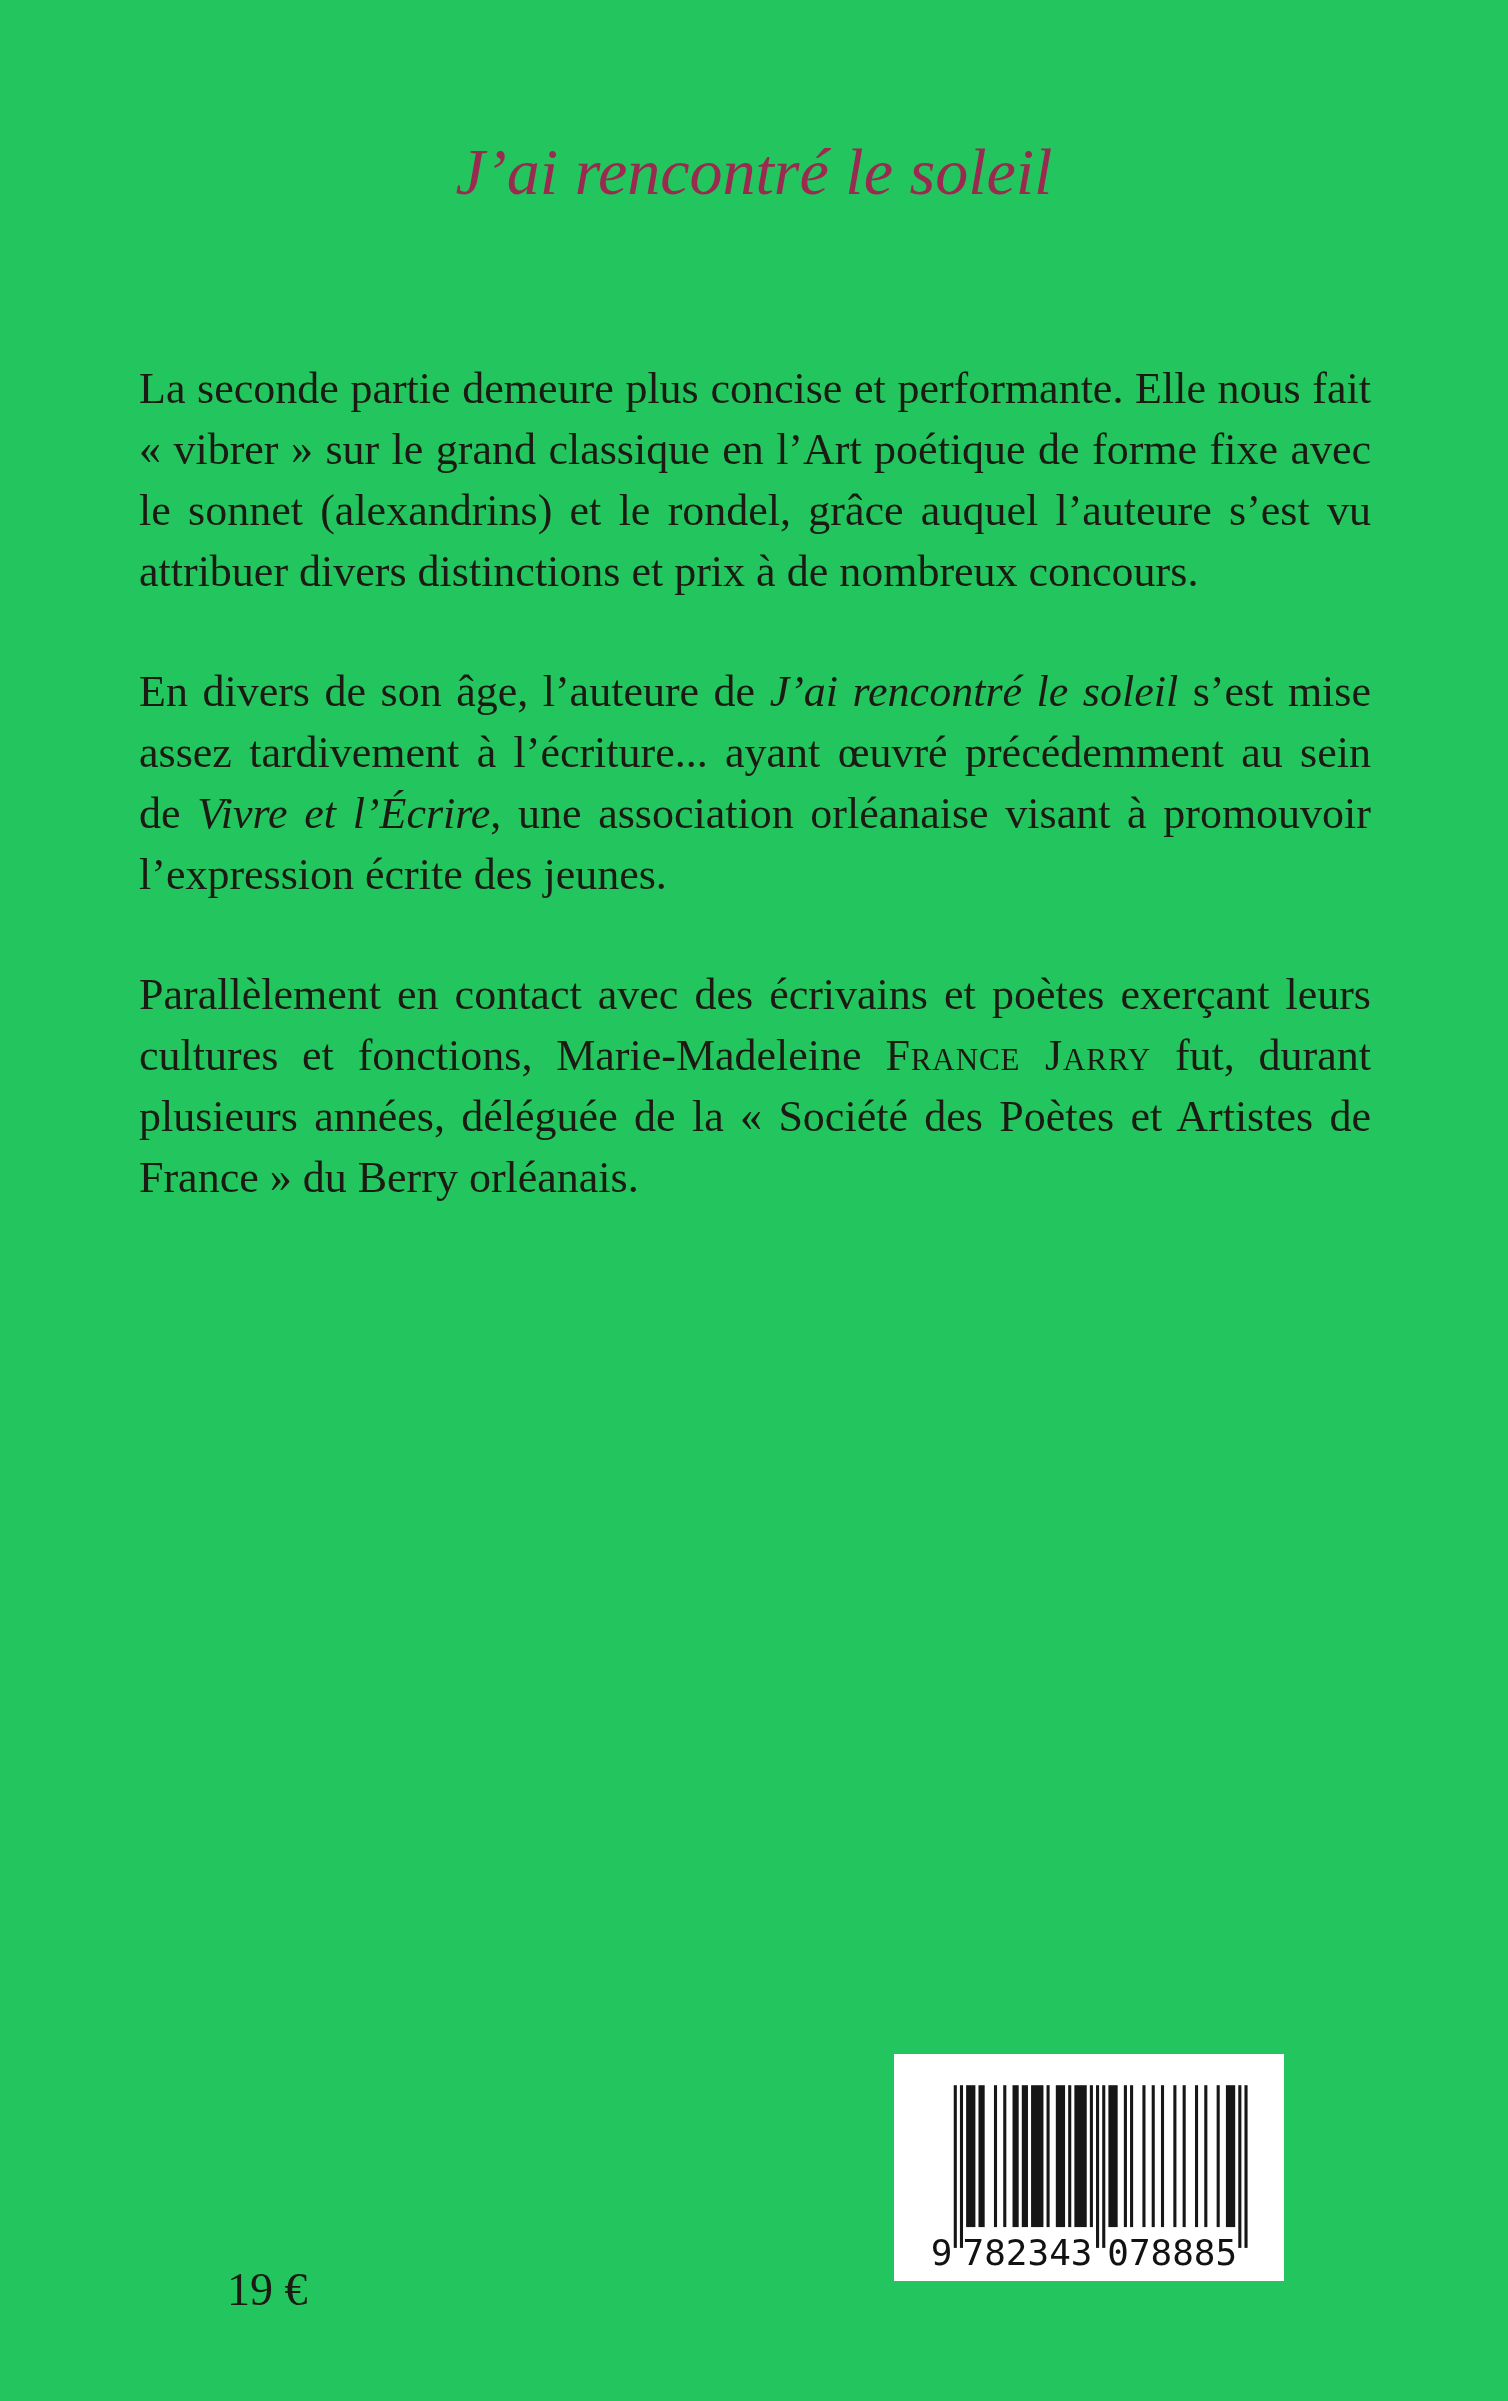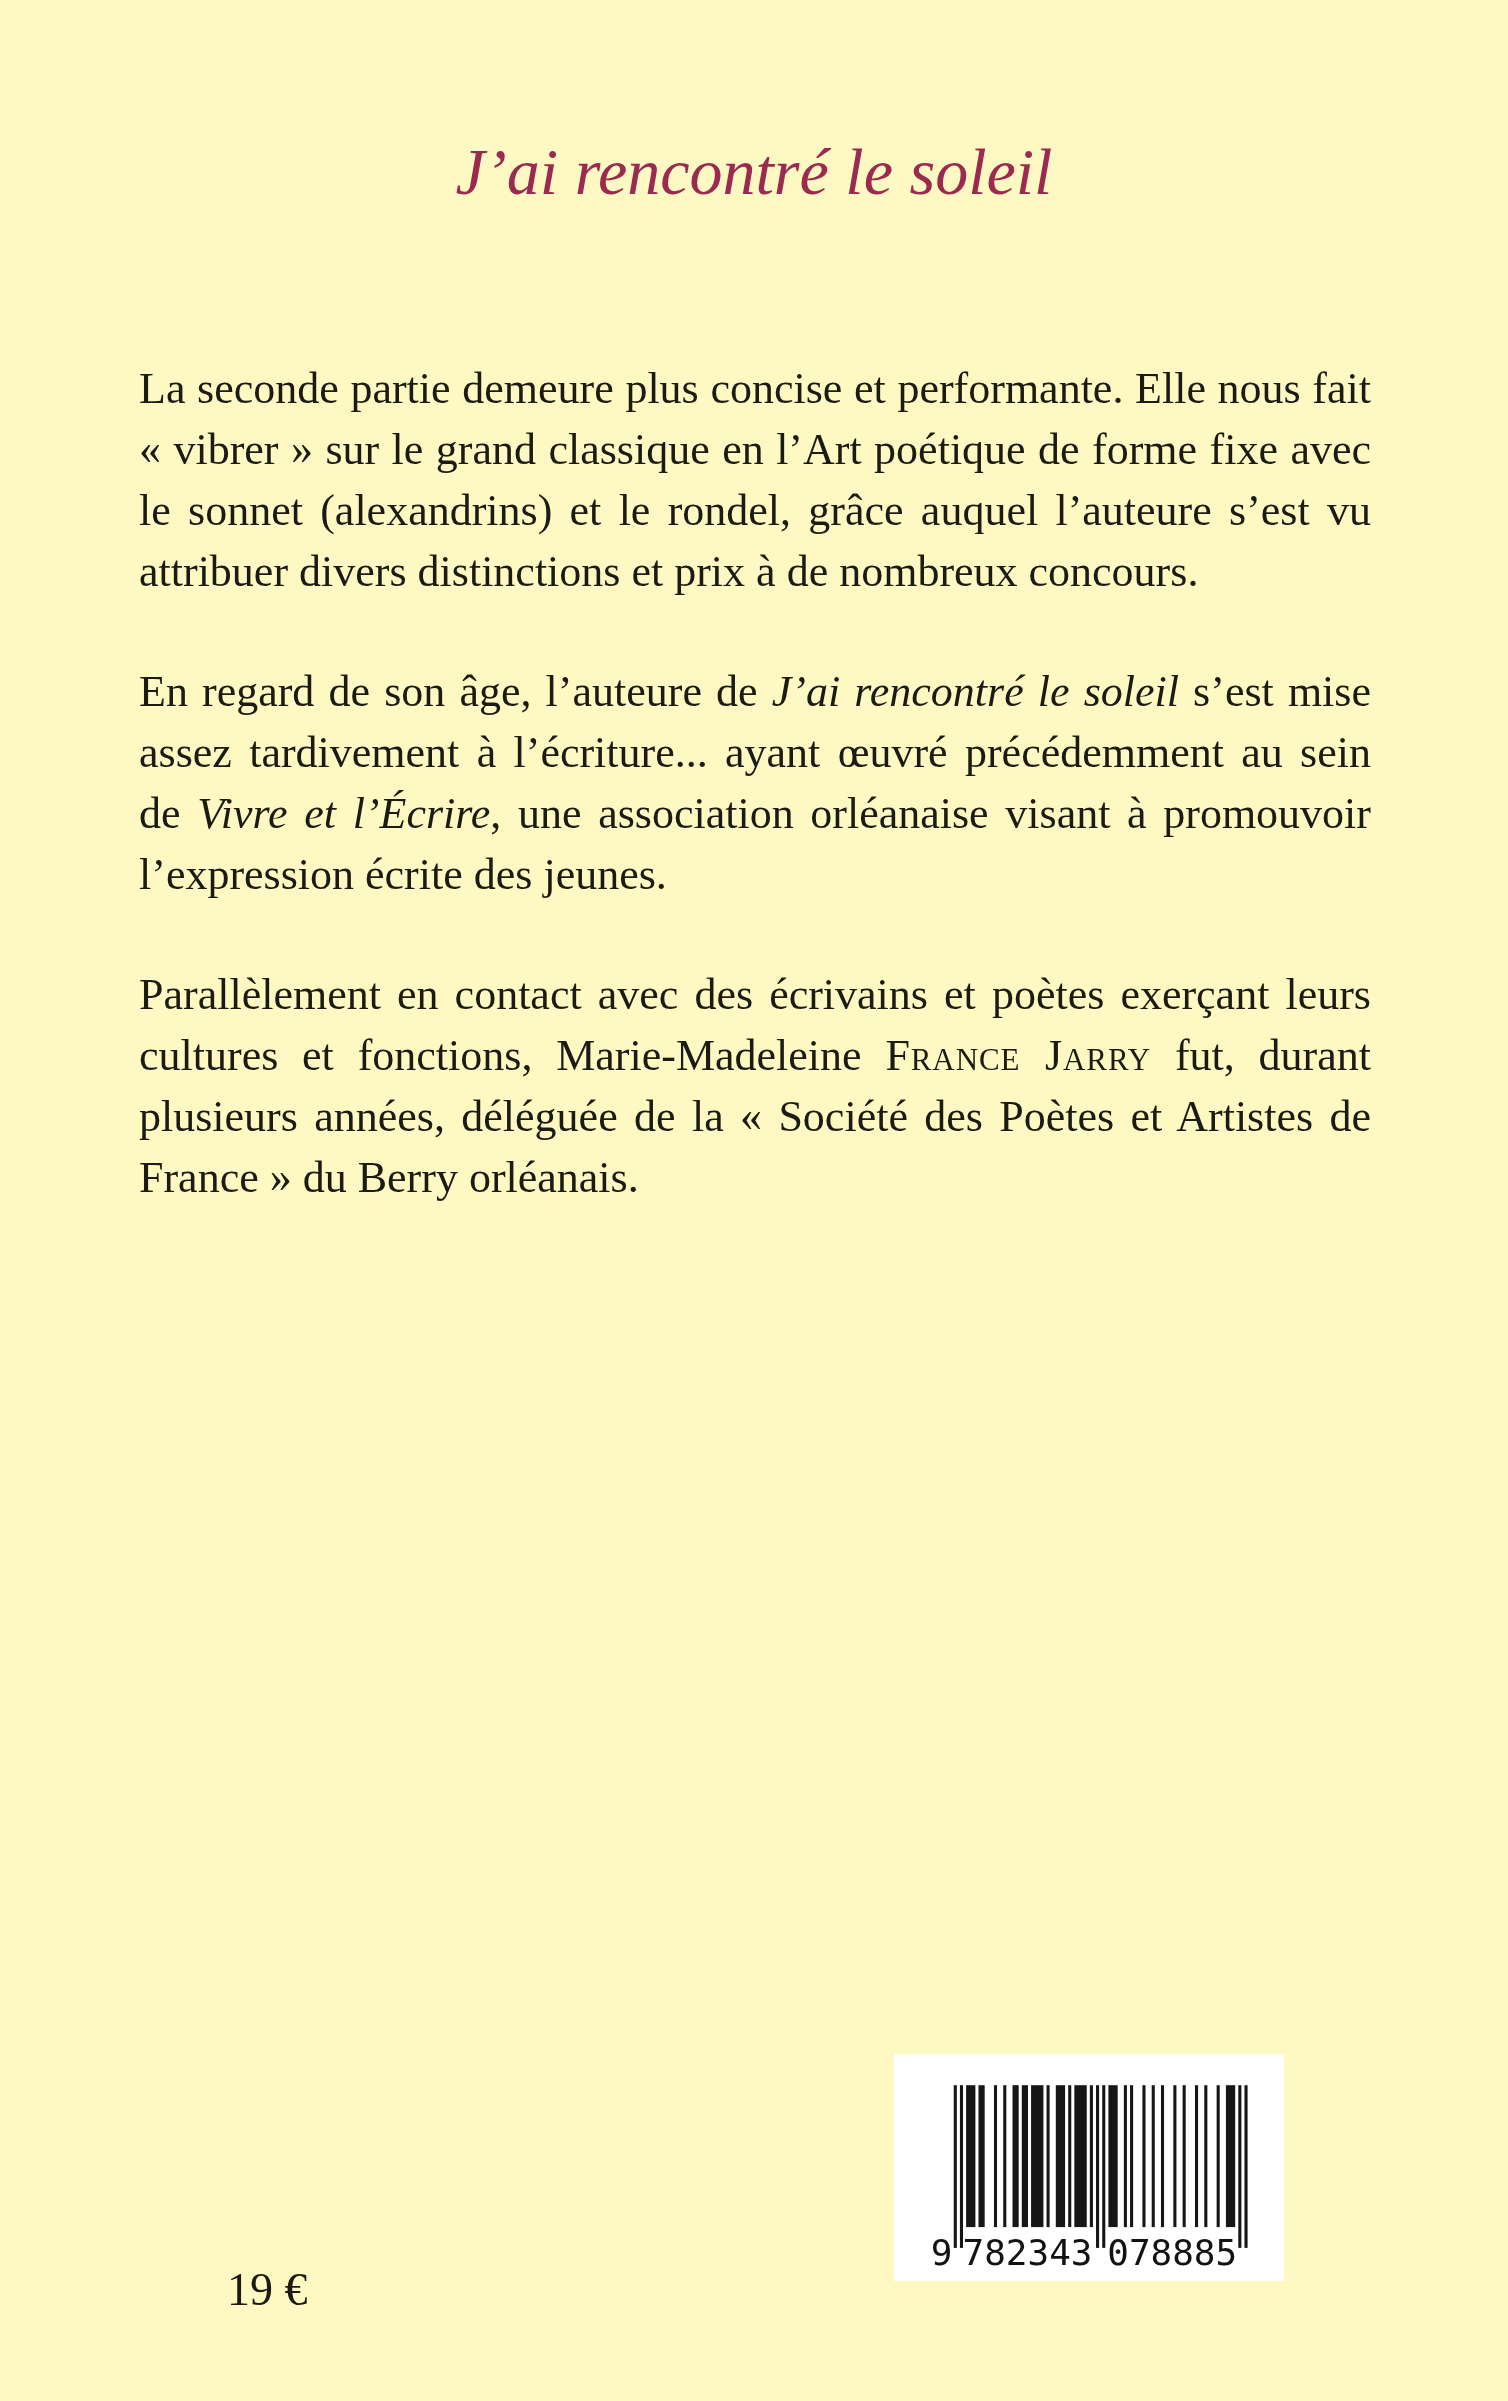--- a/index.html
+++ b/index.html
@@ -4,21 +4,21 @@
 <style>
   html, body {
     margin: 0;
     padding: 0;
     background: #F0EFA6;
   }
   .page {
     position: relative;
     width: 1508px;
     height: 2402px;
-    background: #fef9c3;
+    background: #22c55e;
     font-family: "Liberation Serif", serif;
     color: #1B1B13;
     overflow: hidden;
   }
   .title {
     position: absolute;
     top: 132px;
     left: 0;
     width: 100%;
     text-align: center;
@@ -77,21 +77,21 @@
 </style>
 </head>
 <body>
 
 <div class="page">
 
   <div class="title">J’ai rencontré le soleil</div>
 
   <div class="copy">
       <p><span>La seconde partie demeure plus concise et performante. Elle nous fait « vibrer » sur le grand classique en l’Art poétique de forme fixe avec le sonnet (alexandrins) et le rondel, grâce auquel l’auteure s’est vu attribuer divers distinctions et prix à de nombreux concours.</span></p>
-      <p><span>En regard de son âge, l’auteure de </span><span class="seg-italic">J’ai rencontré le soleil</span><span> s’est mise assez tardivement à l’écriture... ayant œuvré précédemment au sein de </span><span class="seg-italic">Vivre et l’Écrire</span><span>, une association orléanaise visant à promouvoir l’expression écrite des jeunes.</span></p>
+      <p><span>En divers de son âge, l’auteure de </span><span class="seg-italic">J’ai rencontré le soleil</span><span> s’est mise assez tardivement à l’écriture... ayant œuvré précédemment au sein de </span><span class="seg-italic">Vivre et l’Écrire</span><span>, une association orléanaise visant à promouvoir l’expression écrite des jeunes.</span></p>
       <p><span>Parallèlement en contact avec des écrivains et poètes exerçant leurs cultures et fonctions, Marie-Madeleine </span><span class="seg-smallcaps">France Jarry</span><span> fut, durant plusieurs années, déléguée de la « Société des Poètes et Artistes de France » du Berry orléanais.</span></p>
     </div>
 
 
   <div class="price">19 €</div>
 
   <div class="barcode-box">
     <svg width="390" height="227" viewBox="0 0 412 240">
       <g>
           <rect x="63.00" y="33" width="3.27" height="172" fill="#161616"></rect>

